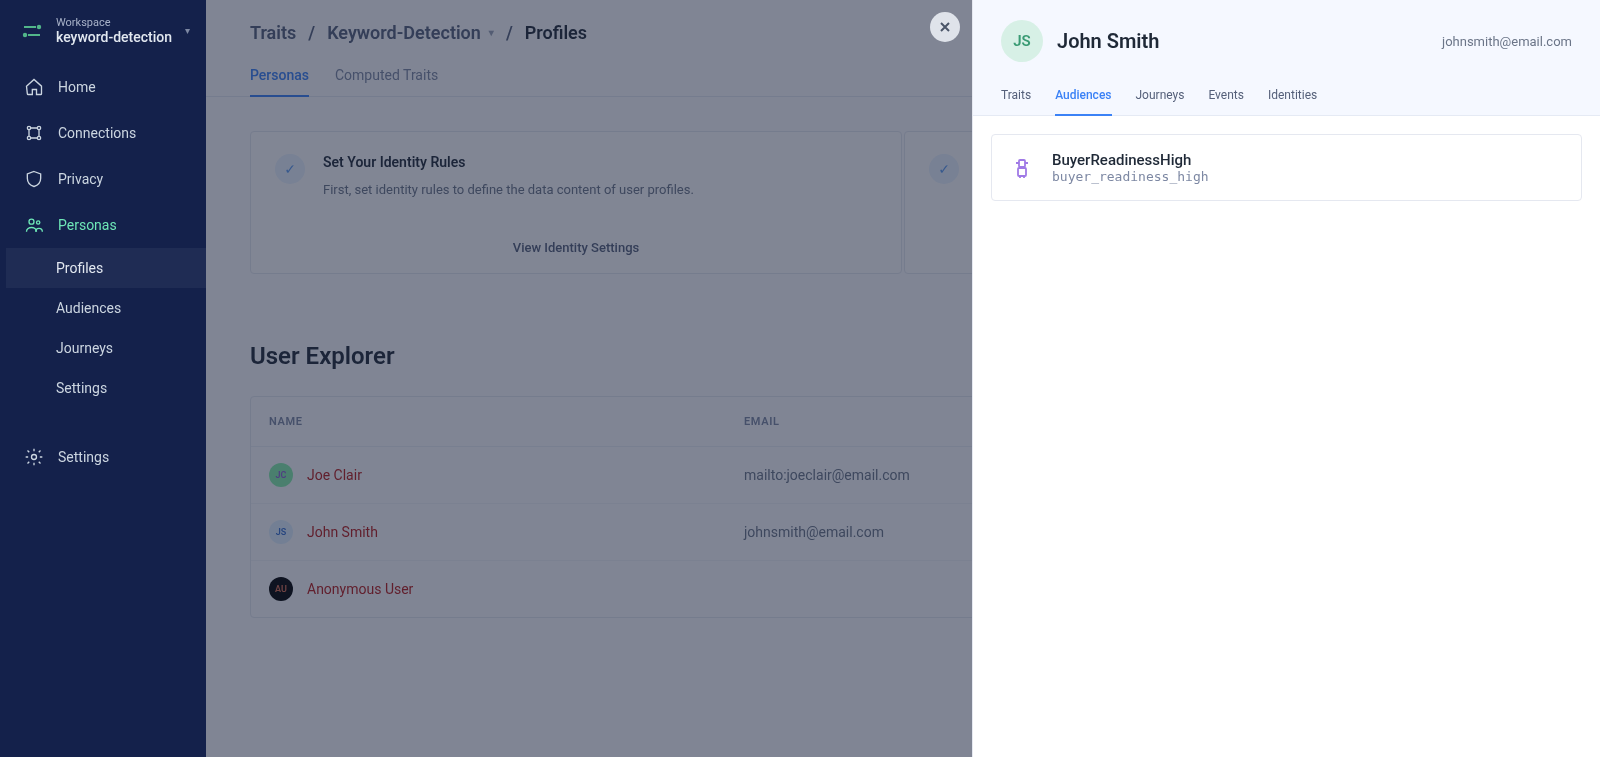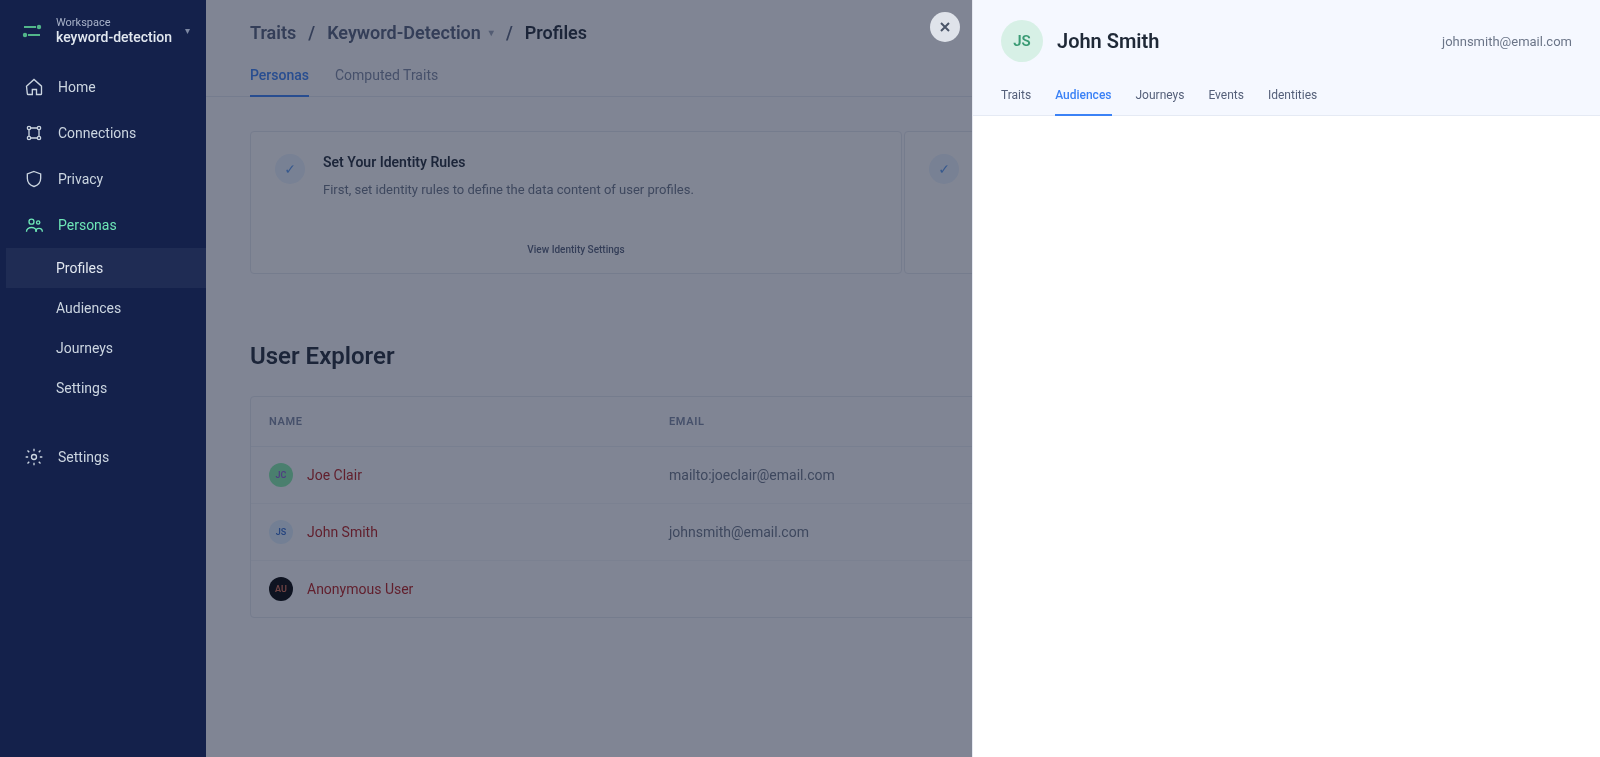--- a/index.html
+++ b/index.html
@@ -30,25 +30,25 @@
   .subtabs { display: flex; gap: 26px; font-size: 14px; border-bottom: 1px solid #e4e8f1; padding: 0 44px; }
   .subtab { padding: 6px 0 12px 0; color: #7d88a3; cursor: pointer; }
   .subtab.active { color: #3b82f6; border-bottom: 2px solid #3b82f6; margin-bottom: -1px; font-weight: 500; }
   .space-ready { padding: 34px 44px 0 44px; }
   .ready-title { font-size: 16px; font-weight: 600; color: #1f2937; margin-bottom: 24px; margin-left: 16px;}
   .step-row { display: flex; gap: 2px; }
   .step-card { flex: 1; border: 1px solid #e5e8f0; border-radius: 4px; background: #fff; padding: 22px 28px 54px 24px; position: relative; display: flex; gap: 18px; }
   .step-check { width: 30px; height: 30px; border-radius: 50%; background: #eaf3ff; color: #5b9bf0; display: flex; align-items: center; justify-content: center; font-size: 14px; flex: 0 0 30px; }
   .step-title { font-size: 14px; font-weight: 600; color: #1f2937; margin-bottom: 10px; }
   .step-desc { font-size: 13px; color: #6b7588; line-height: 1.5; }
-  .step-action { position: absolute; bottom: 18px; left: 0; right: 0; text-align: center; font-size: 10px; color: #55607a; font-weight: 500;}
+  .step-action { position: absolute; bottom: 18px; left: 0; right: 0; text-align: center; font-size: 13px; color: #55607a; font-weight: 500;}
   .ue-heading { font-size: 24px; font-weight: 600; color: #1f2937; padding: 68px 44px 26px 44px; }
   .table { margin: 0 44px; border: 1px solid #e5e8f0; border-radius: 4px; }
   .thead { display: flex; padding: 18px 18px; font-size: 11px; letter-spacing: .06em; color: #7d88a3; font-weight: 600; border-bottom: 1px solid #eceff6;}
-  .tcell-name { width: 400px; }
+  .tcell-name { width: 475px; }
   .tcell-email { flex: 1; }
   .trow { display: flex; align-items: center; padding: 16px 18px; font-size: 14px; border-bottom: 1px solid #f1f3f8; }
   .trow:last-child { border-bottom: none; }
   .avatar-sm { width: 24px; height: 24px; border-radius: 50%; display: flex; align-items: center; justify-content: center; font-size: 9px; font-weight: 600; margin-right: 14px; }
   .av-jc { background: #86efac; color: #9060d6; }
   .av-js { background: #e0f0ff; color: #366fd0; }
   .av-an { background: #000000; color: #d86a4d; }
   .trow .name { color: #b91c1c; }
   .trow .email { color: #6b7588; }
   
@@ -225,13 +225,27 @@
       <div class="dh-email">johnsmith@email.com</div>
     </div>
     <div class="drawer-tabs">
       <div class="dtab">Traits</div>
       <div class="dtab active">Audiences</div>
       <div class="dtab">Journeys</div>
       <div class="dtab">Events</div>
       <div class="dtab">Identities</div>
     </div>
   </div>
+  <div class="drawer-body">
+    <div class="aud-card">
+      <svg class="aud-icon" viewBox="0 0 24 24" fill="none" stroke="currentColor" stroke-width="1.8">
+        <rect x="9" y="4" width="6" height="7" rx="1"></rect>
+          <path d="M9 7H6M18 7h-3"></path>
+          <rect x="8" y="12" width="8" height="8" rx="1"></rect>
+          <path d="M10 20v2M14 20v2"></path>
+      </svg>
+      <div>
+        <div class="aud-name">BuyerReadinessHigh</div>
+        <div class="aud-slug">buyer_readiness_high</div>
+      </div>
+    </div>
+  </div>
 </div>
 
 </body></html>

